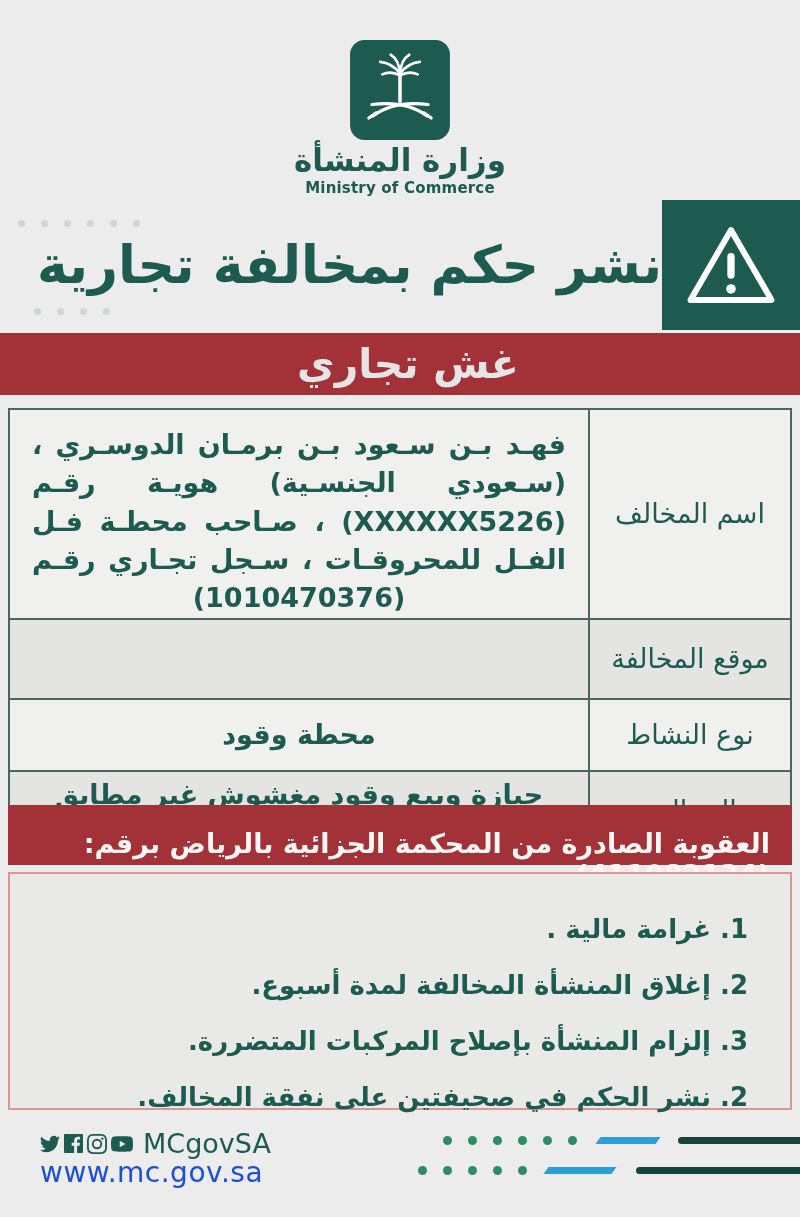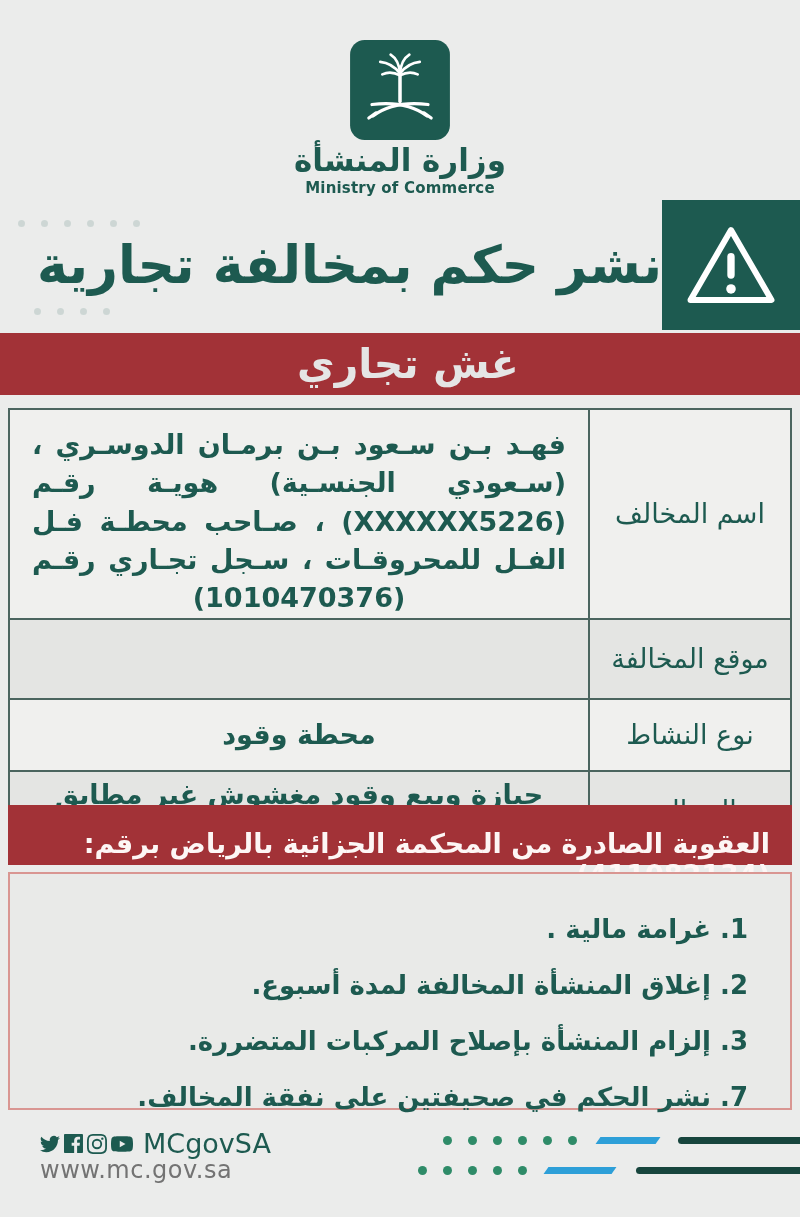--- a/index.html
+++ b/index.html
@@ -42,21 +42,21 @@
   .penalty-band{position:absolute;top:805px;left:8px;right:8px;height:60px;background:#a23237;
     display:flex;align-items:center;direction:rtl;padding-right:22px;box-sizing:border-box;}
   .penalty-band span{color:#fdf6f5;font-size:27px;font-weight:bold;margin-top:47px;}
   .penalty-box{position:absolute;top:872px;left:8px;right:8px;height:238px;box-sizing:border-box;
     background:#e9eae8;border:2px solid #d99692;direction:rtl;padding:40px 42px 8px;}
   .penalty-item{color:#1d5a50;font-size:26px;font-weight:bold;margin-bottom:26px;}
   
   .social-row{position:absolute;left:40px;top:1128px;display:flex;align-items:center;color:#1d5a50;}
   .social-row .icon{margin-right:4px;display:flex;align-items:center;}
   .social-handle{font-size:27px;margin-right:6px;margin-left:6px;}
-  .website{position:absolute;left:40px;top:1156px;font-size:24px;color:#737373;letter-spacing:.5px;}
+  .website{position:absolute;left:40px;top:1156px;font-size:28px;color:#1d4ed8;letter-spacing:.5px;}
   .deco{position:absolute;top:1128px;right:0;width:392px;height:64px;}
   .dot{position:absolute;width:9px;height:9px;border-radius:50%;background:#2e8b68;}
   .bdash{position:absolute;height:7px;background:#2d9fd8;transform:skewX(-35deg);}
   .dline{position:absolute;height:7px;background:#17453d;border-radius:4px 0 0 4px;}
   
   .faint-dots{position:absolute;opacity:.14;}
   .fd{width:7px;height:7px;border-radius:50%;background:#1d5a50;display:inline-block;margin-right:16px;}
 </style>
 </head>
 <body>
@@ -125,21 +125,21 @@
   </div>
 
   <div class="penalty-band">
     <span>العقوبة الصادرة من المحكمة الجزائية بالرياض برقم: (411082134)</span>
   </div>
 
   <div class="penalty-box">
     <div class="penalty-item">1. غرامة مالية .</div>
     <div class="penalty-item">2. إغلاق المنشأة المخالفة لمدة أسبوع.</div>
     <div class="penalty-item">3. إلزام المنشأة بإصلاح المركبات المتضررة.</div>
-    <div class="penalty-item">7. نشر الحكم في صحيفتين على نفقة المخالف.</div>
+    <div class="penalty-item">2. نشر الحكم في صحيفتين على نفقة المخالف.</div>
   </div>
 
   <div class="social-row">
     <span class="icon">
       <svg viewBox="0 0 24 24" width="20" height="20" fill="#1d5a50">
           <path d="M23.95 4.57a10 10 0 0 1-2.83.78 4.93 4.93 0 0 0 2.17-2.72c-.95.56-2.01.97-3.13 1.19a4.92 4.92 0 0 0-8.38 4.48A13.94 13.94 0 0 1 1.64 3.16a4.92 4.92 0 0 0 1.52 6.57 4.9 4.9 0 0 1-2.23-.61v.06a4.92 4.92 0 0 0 3.95 4.83 4.96 4.96 0 0 1-2.22.08 4.93 4.93 0 0 0 4.6 3.42A9.87 9.87 0 0 1 0 19.54a13.94 13.94 0 0 0 7.55 2.21c9.05 0 14-7.5 14-14v-.64a10 10 0 0 0 2.4-2.54z"></path>
         </svg>
     </span>
     <span class="icon">
       <svg viewBox="0 0 24 24" width="19" height="19" fill="#1d5a50">

